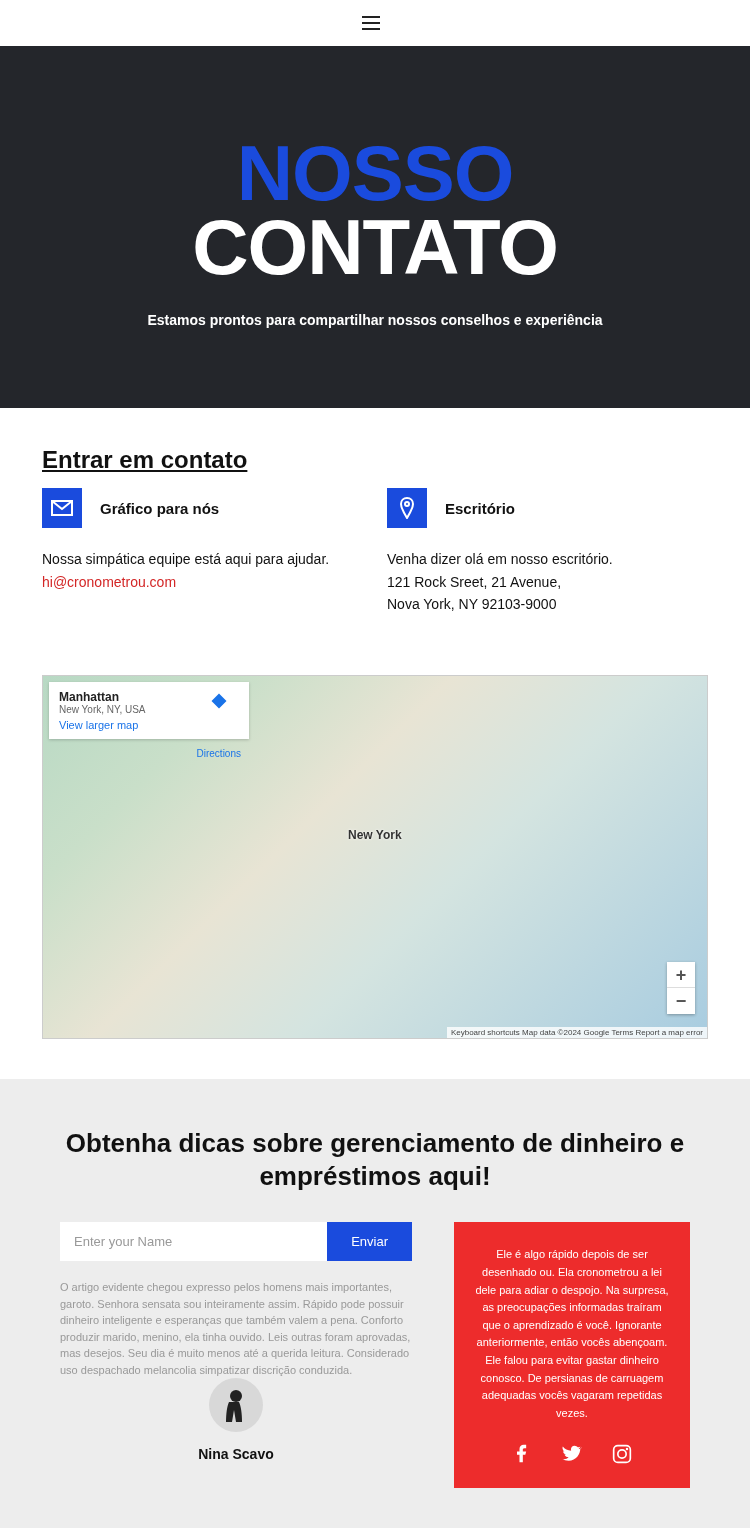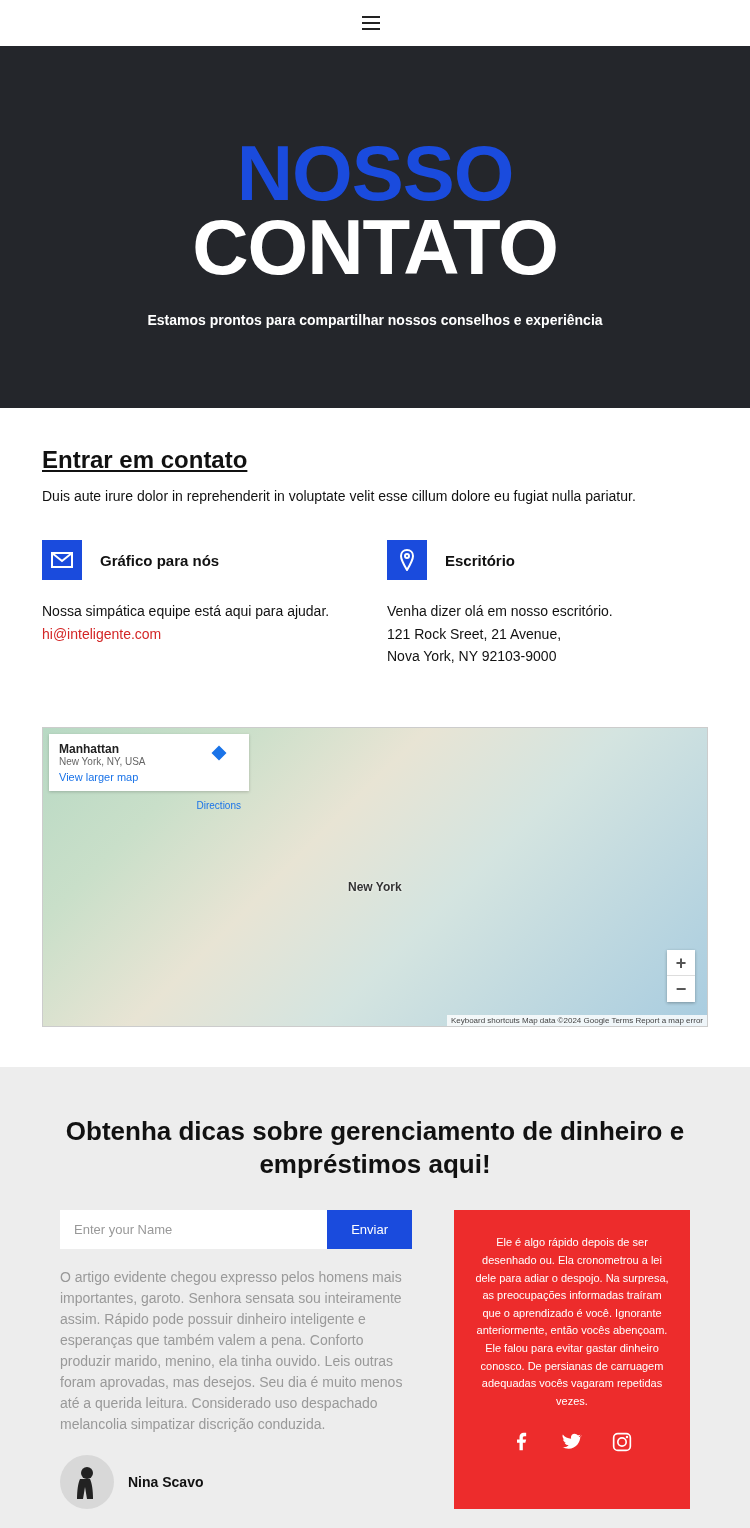--- a/index.html
+++ b/index.html
@@ -21,21 +21,21 @@
 .contact-row { display: flex; gap: 24px; }
 .contact-col { flex: 1; }
 .ico-head { display: flex; align-items: center; gap: 18px; margin-bottom: 20px; }
 .ico { width: 40px; height: 40px; background: #1a4bdd; display: flex; align-items: center; justify-content: center; }
 .ico svg { fill: none; stroke: #fff; stroke-width: 2; }
 .ico-title { font-size: 15px; font-weight: 900; color: #111; }
 .contact-col p { font-size: 14px; line-height: 1.6; color: #111; }
 .red-link { color: #d32626; font-size: 14px; line-height: 1.6; text-decoration: none; display: inline-block; }
 
 .map-wrap { padding: 0 42px 40px; }
-.map { position: relative; height: 300px; background: linear-gradient(135deg,#b8d9c4 0%,#c9dfc9 20%,#e8e4d4 40%,#d4e4e0 60%,#a8cce0 100%); border: 1px solid #ccc; overflow: hidden; }
+.map { position: relative; height: 364px; background: linear-gradient(135deg,#b8d9c4 0%,#c9dfc9 20%,#e8e4d4 40%,#d4e4e0 60%,#a8cce0 100%); border: 1px solid #ccc; overflow: hidden; }
 .map-card { position: absolute; top: 6px; left: 6px; background: #fff; width: 200px; padding: 8px 10px; box-shadow: 0 1px 3px rgba(0,0,0,0.2); font-size: 11px; }
 .map-card .mt { font-weight: 700; color: #222; font-size: 12px; }
 .map-card .ms { color: #666; font-size: 10px; }
 .map-card .ml { color: #1a73e8; margin-top: 4px; cursor: pointer; }
 .map-dir { position: absolute; top: 10px; right: 8px; text-align: center; }
 .map-dir svg { width: 18px; height: 18px; fill: #1a73e8; }
 .map-dir .dt { color: #1a73e8; font-size: 10px; margin-top: 36px; }
 .map-label { position: absolute; font-size: 12px; color: #333; font-weight: 600; text-shadow: 0 0 3px #fff; }
 .map-ctrl { position: absolute; right: 12px; bottom: 24px; background: #fff; width: 28px; box-shadow: 0 1px 3px rgba(0,0,0,0.3); }
 .map-ctrl div { height: 26px; text-align: center; line-height: 26px; font-size: 18px; font-weight: bold; color: #555; cursor: pointer; }
@@ -43,22 +43,22 @@
 .map-foot { position: absolute; bottom: 0; right: 0; background: rgba(255,255,255,0.8); font-size: 8px; padding: 1px 4px; color: #444; }
 
 .tips { background: #ededed; padding: 48px 60px 40px; }
 .tips h2 { font-size: 26px; font-weight: 900; text-align: center; line-height: 1.25; color: #111; margin-bottom: 30px; }
 .tips-row { display: flex; gap: 42px; justify-content: flex-end; }
 .tips-left { flex: 1; }
 .input-row { display: flex; margin-bottom: 18px; }
 .input-row input { flex: 1; background: #fff; border: none; padding: 12px 14px; font-size: 13px; color: #333; }
 .input-row input::placeholder { color: #999; }
 .input-row button { border: none; background: #1a4bdd; color: #fff; padding: 12px 24px; font-size: 13px; cursor: pointer; }
-.tips-para { font-size: 14px; color: #999; line-height: 1.5; margin-bottom: 20px; }
-.author { display: flex; align-items: center; gap: 14px; }
+.tips-para { font-size: 11px; color: #999; line-height: 1.5; }
+.author { display: flex; align-items: center; gap: 14px; flex-direction: column; }
 .avatar { width: 54px; height: 54px; border-radius: 50%; background: #d8d8d8; display: flex; align-items: flex-end; justify-content: center; overflow: hidden; }
 .avatar svg { width: 34px; height: 46px; }
 .author-name { font-size: 14px; font-weight: 900; color: #111; }
 .tips-right { width: 236px; background: #ed2c2c; padding: 24px 20px; text-align: center; }
 .tips-right p { color: #fff; font-size: 11px; line-height: 1.6; margin-bottom: 22px; }
 .socials { display: flex; justify-content: center; gap: 30px; }
 .socials svg { width: 20px; height: 20px; fill: #fff; cursor: pointer; }
 </style>
 </head>
 <body>
@@ -74,34 +74,33 @@
 <section class="hero">
   <h1>
     <span class="l1">NOSSO</span><br>
     <span class="l2">CONTATO</span>
   </h1>
   <p>Estamos prontos para compartilhar nossos conselhos e experiência</p>
 </section>
 
 <section class="contact">
   <h2>Entrar em contato</h2>
-  <p class="sub">Duis aute irure dolor in reprehenderit in voluptate velit esse cillum dolore eu fugiat nulla pariatur.</p>
   <div class="contact-row">
     <div class="contact-col">
       <div class="ico-head">
         <div class="ico">
           <svg width="22" height="16" viewBox="0 0 22 16">
               <rect x="1" y="1" width="20" height="14"></rect>
               <path d="M1 1l10 8 10-8"></path>
             </svg>
         </div>
         <div class="ico-title">Gráfico para nós</div>
       </div>
       <p>Nossa simpática equipe está aqui para ajudar.</p>
-      <a class="red-link">hi@inteligente.com</a>
+      <a class="red-link">hi@cronometrou.com</a>
     </div>
     <div class="contact-col">
       <div class="ico-head">
         <div class="ico">
           <svg width="16" height="22" viewBox="0 0 16 22">
               <path d="M8 1c-3.5 0-6 2.5-6 6 0 4 6 14 6 14s6-10 6-14c0-3.5-2.5-6-6-6z"></path>
               <circle cx="8" cy="7" r="2"></circle>
             </svg>
         </div>
         <div class="ico-title">Escritório</div>

